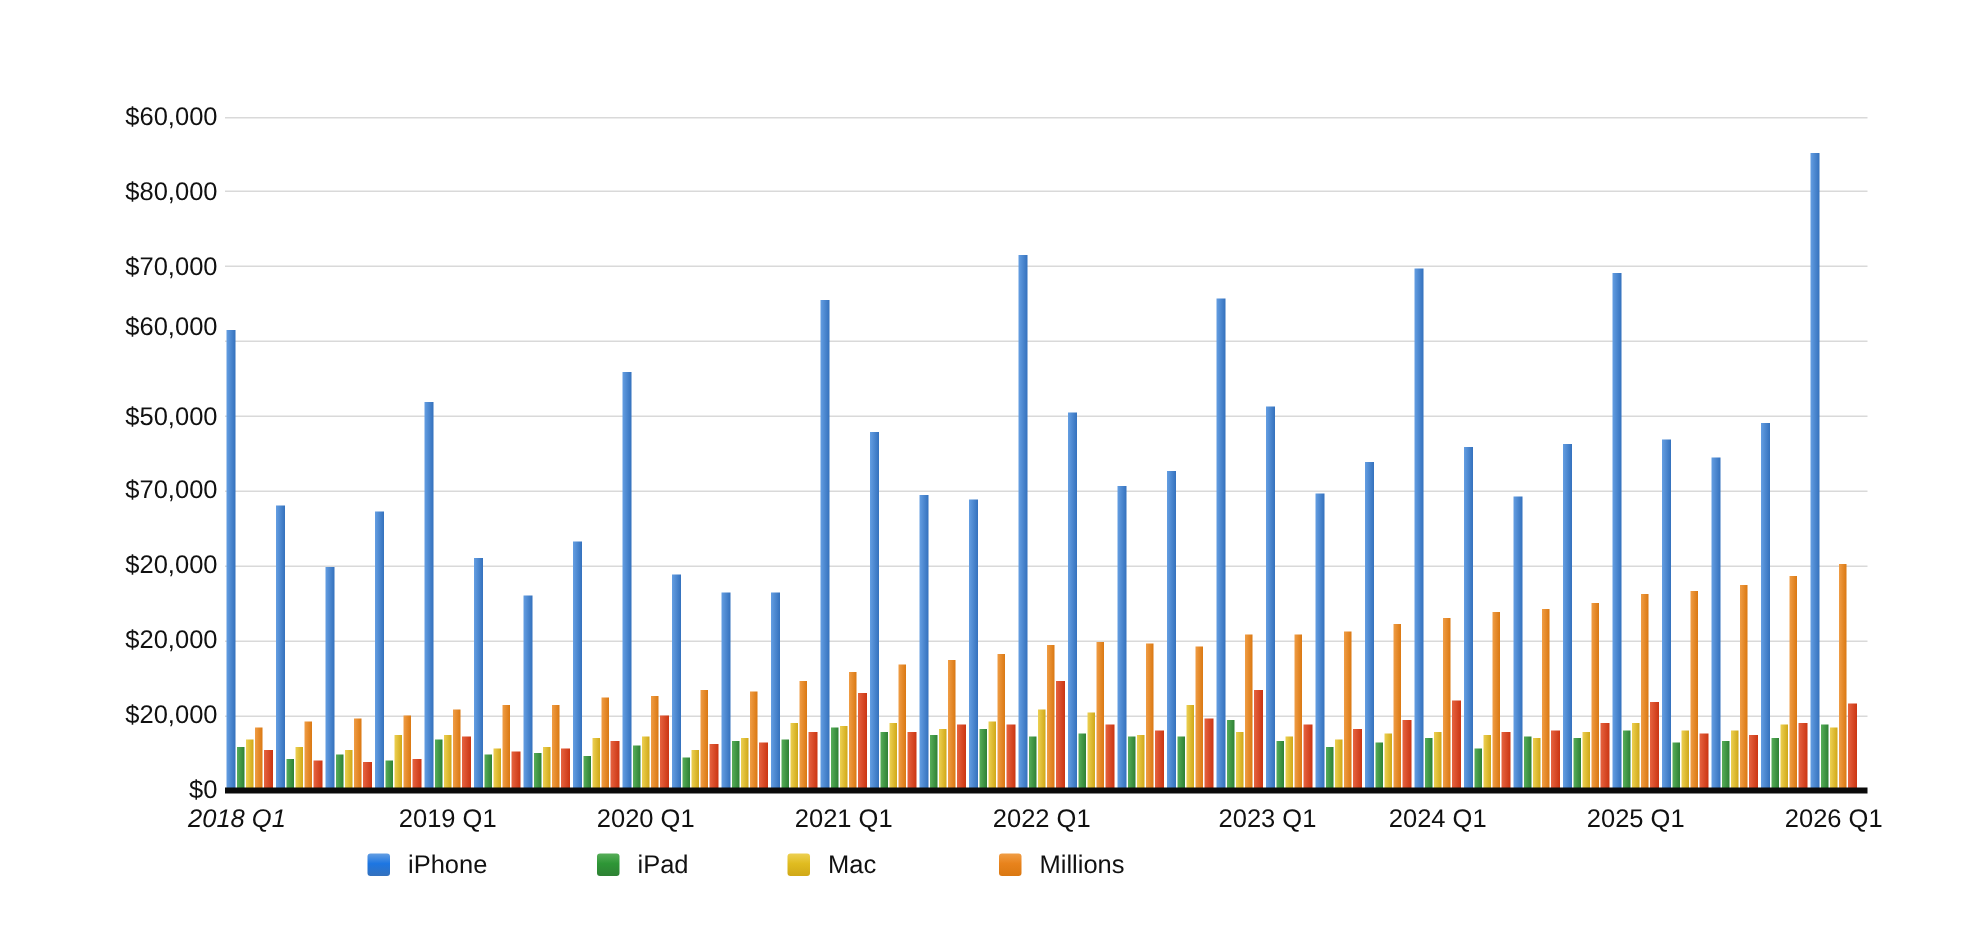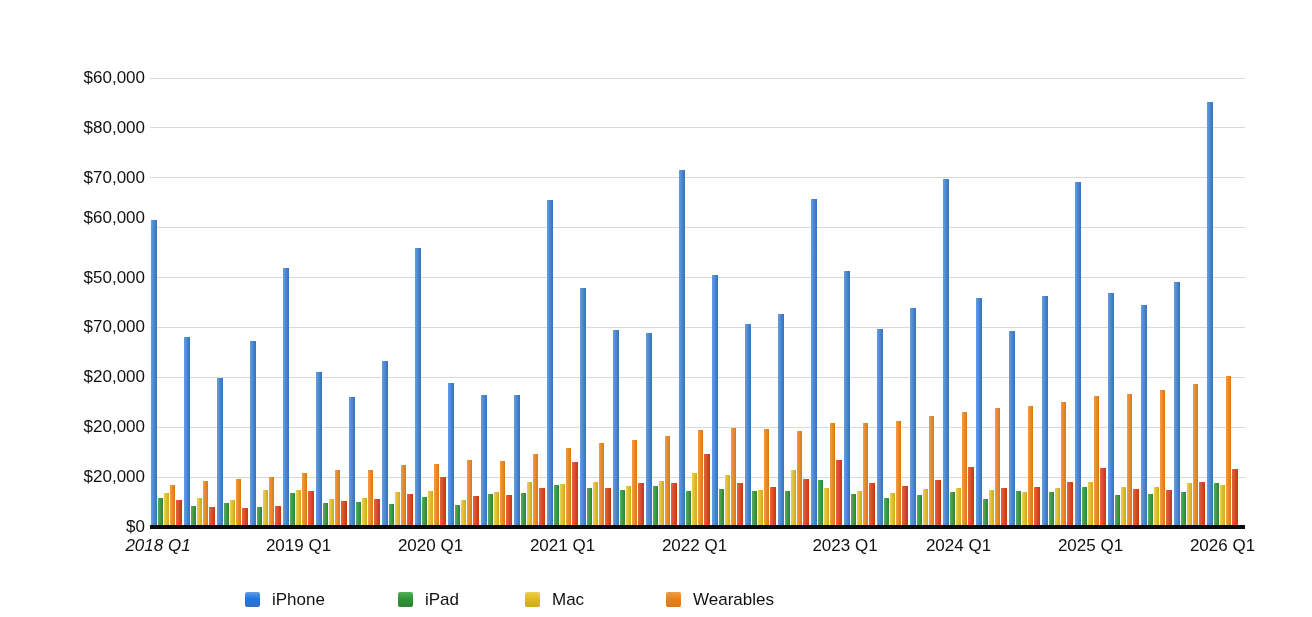--- a/index.html
+++ b/index.html
@@ -39,21 +39,21 @@
     left:20px;width:125px;height:20px;
     text-align:right;
     font-size:17px;color:#111111;line-height:20px;
   }
   .x-labels .tick{
     position:absolute;
     width:130px;height:20px;top:536px;
     text-align:center;
     font-size:17px;color:#111111;line-height:20px;
   }
-  #legend{position:absolute;left:0;top:590px;width:1312px;height:22px;}
+  #legend{position:absolute;left:0;top:567px;width:1312px;height:22px;}
   .legend-item{
     position:absolute;top:0;height:18px;
     white-space:nowrap;
   }
   .legend-swatch{
     display:inline-block;
     width:15px;height:15px;
     border-radius:2px;
     vertical-align:-2px;
   }
@@ -272,15 +272,15 @@
       <div class="tick" style="left: 780px;">2023 Q1</div>
       <div class="tick" style="left: 893.5px;">2024 Q1</div>
       <div class="tick" style="left: 1025.5px;">2025 Q1</div>
       <div class="tick" style="left: 1157.5px;">2026 Q1</div>
     </div>
 
   <div id="legend">
       <div class="legend-item" style="left: 245px;"><span class="legend-swatch" style="background: linear-gradient(rgb(100, 158, 226) 0%, rgb(29, 118, 226) 45%, rgb(52, 113, 189) 100%);"></span><span class="legend-label">iPhone</span></div>
       <div class="legend-item" style="left: 398px;"><span class="legend-swatch" style="background: linear-gradient(rgb(87, 174, 89) 0%, rgb(46, 150, 54) 45%, rgb(46, 129, 52) 100%);"></span><span class="legend-label">iPad</span></div>
       <div class="legend-item" style="left: 525px;"><span class="legend-swatch" style="background: linear-gradient(rgb(237, 208, 82) 0%, rgb(224, 188, 32) 45%, rgb(208, 168, 23) 100%);"></span><span class="legend-label">Mac</span></div>
-      <div class="legend-item" style="left: 666px;"><span class="legend-swatch" style="background: linear-gradient(rgb(240, 157, 69) 0%, rgb(232, 131, 28) 45%, rgb(218, 120, 18) 100%);"></span><span class="legend-label">Wearables</span></div>
+      <div class="legend-item" style="left: 666px;"><span class="legend-swatch" style="background: linear-gradient(rgb(240, 157, 69) 0%, rgb(232, 131, 28) 45%, rgb(218, 120, 18) 100%);"></span><span class="legend-label">Millions</span></div>
     </div>
 </div>
 
 </body></html>

